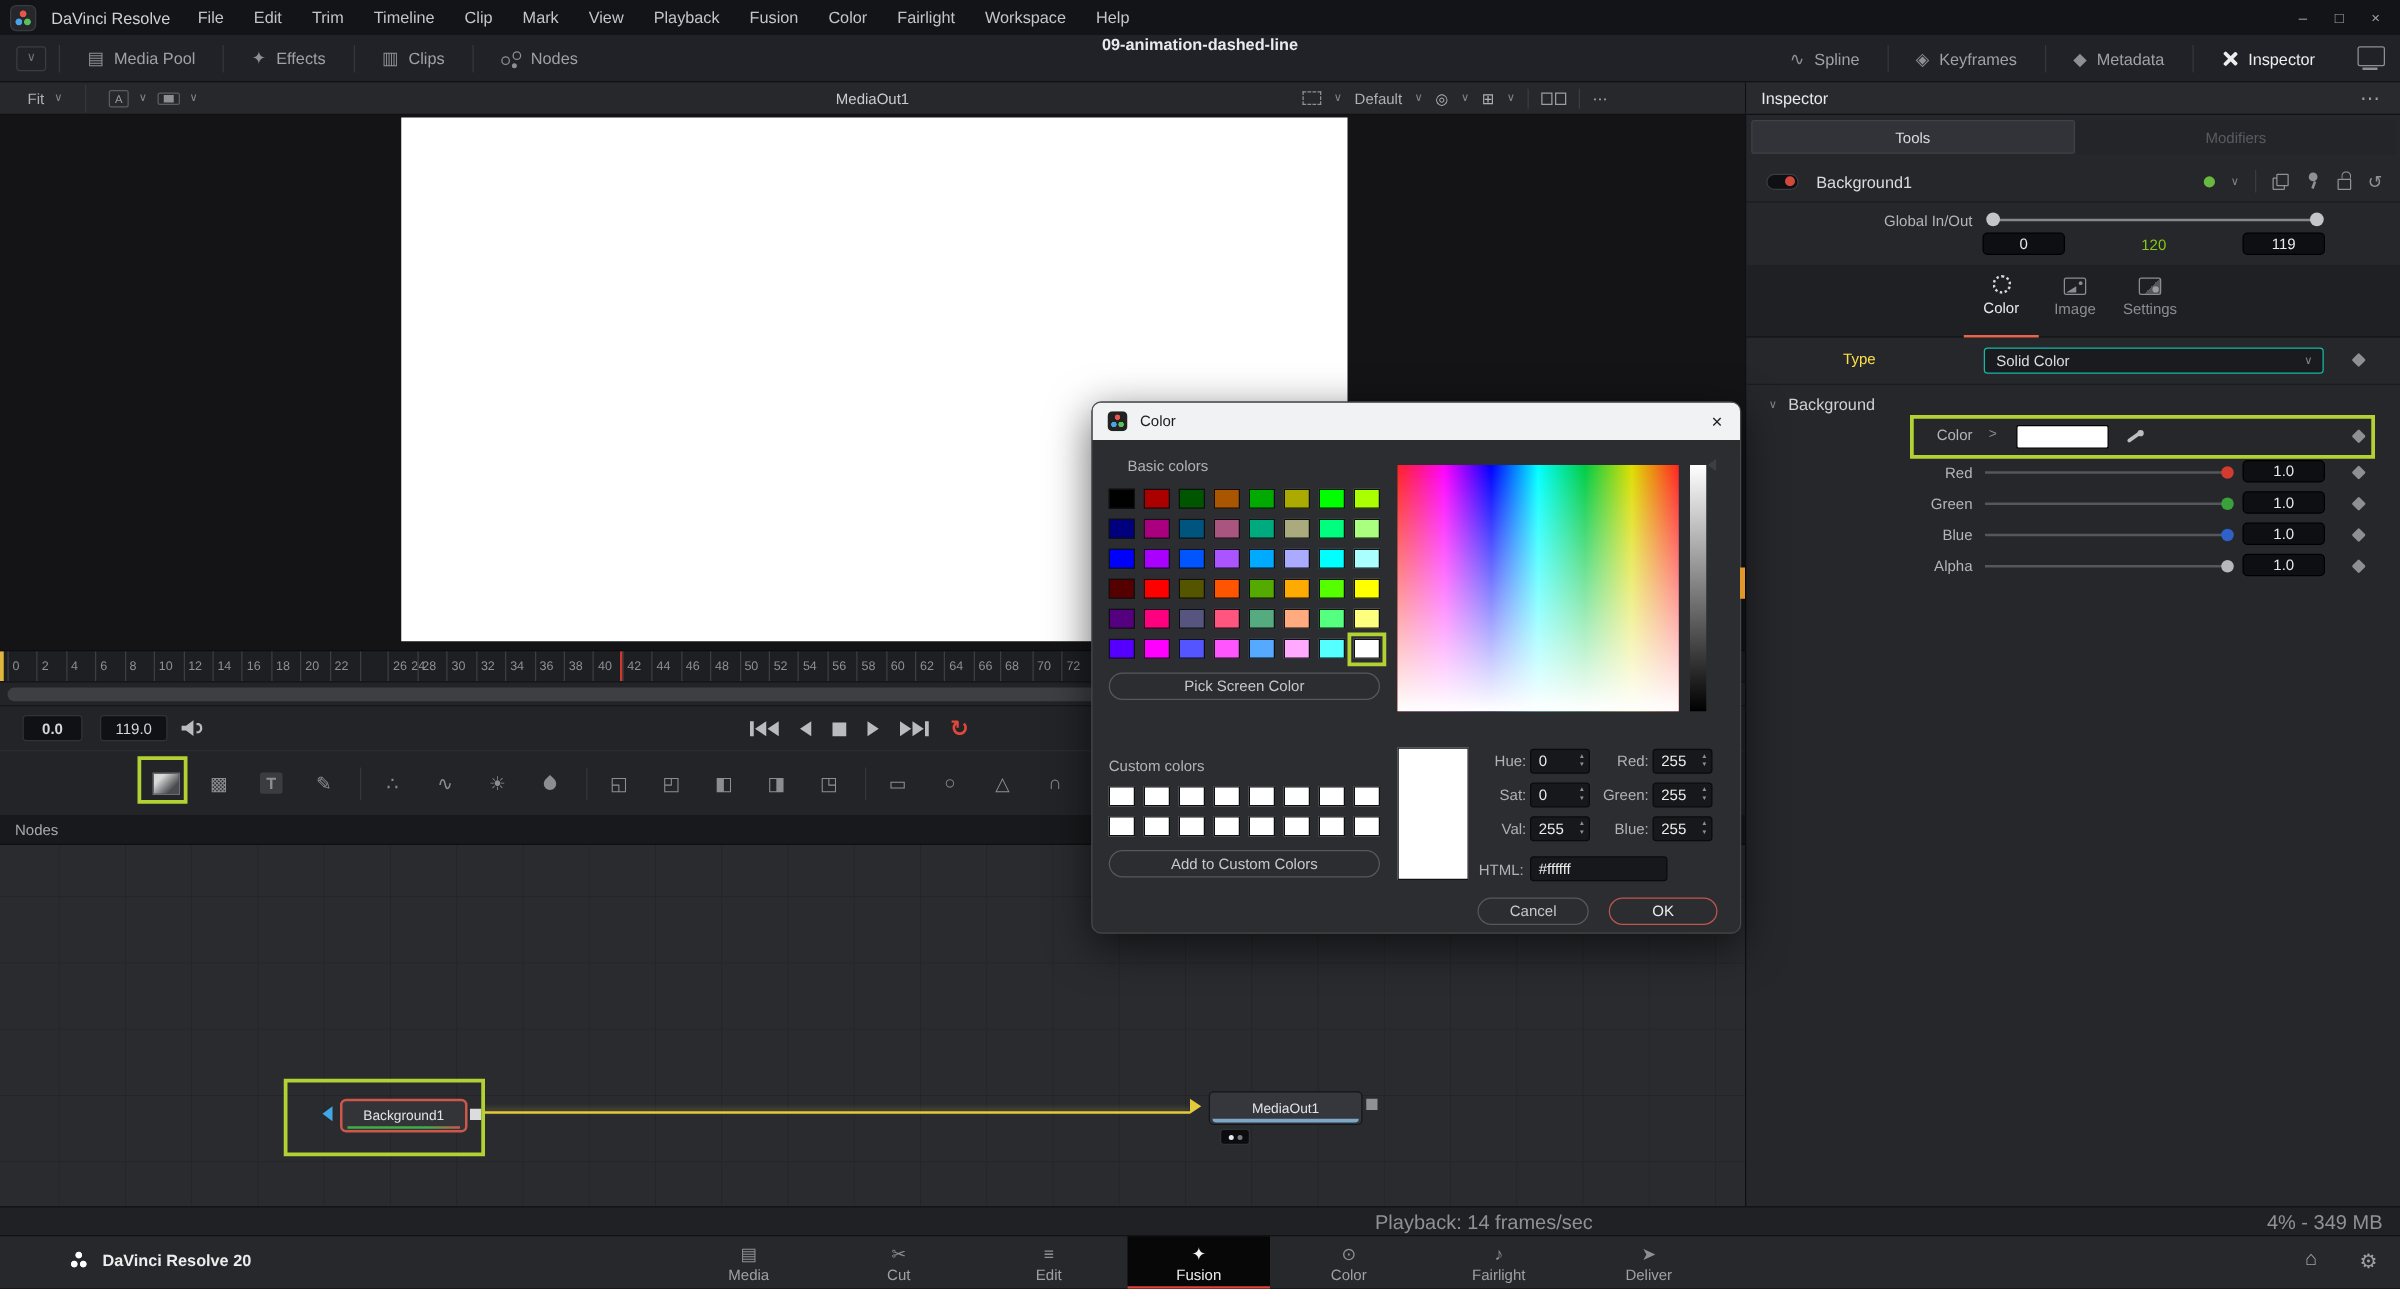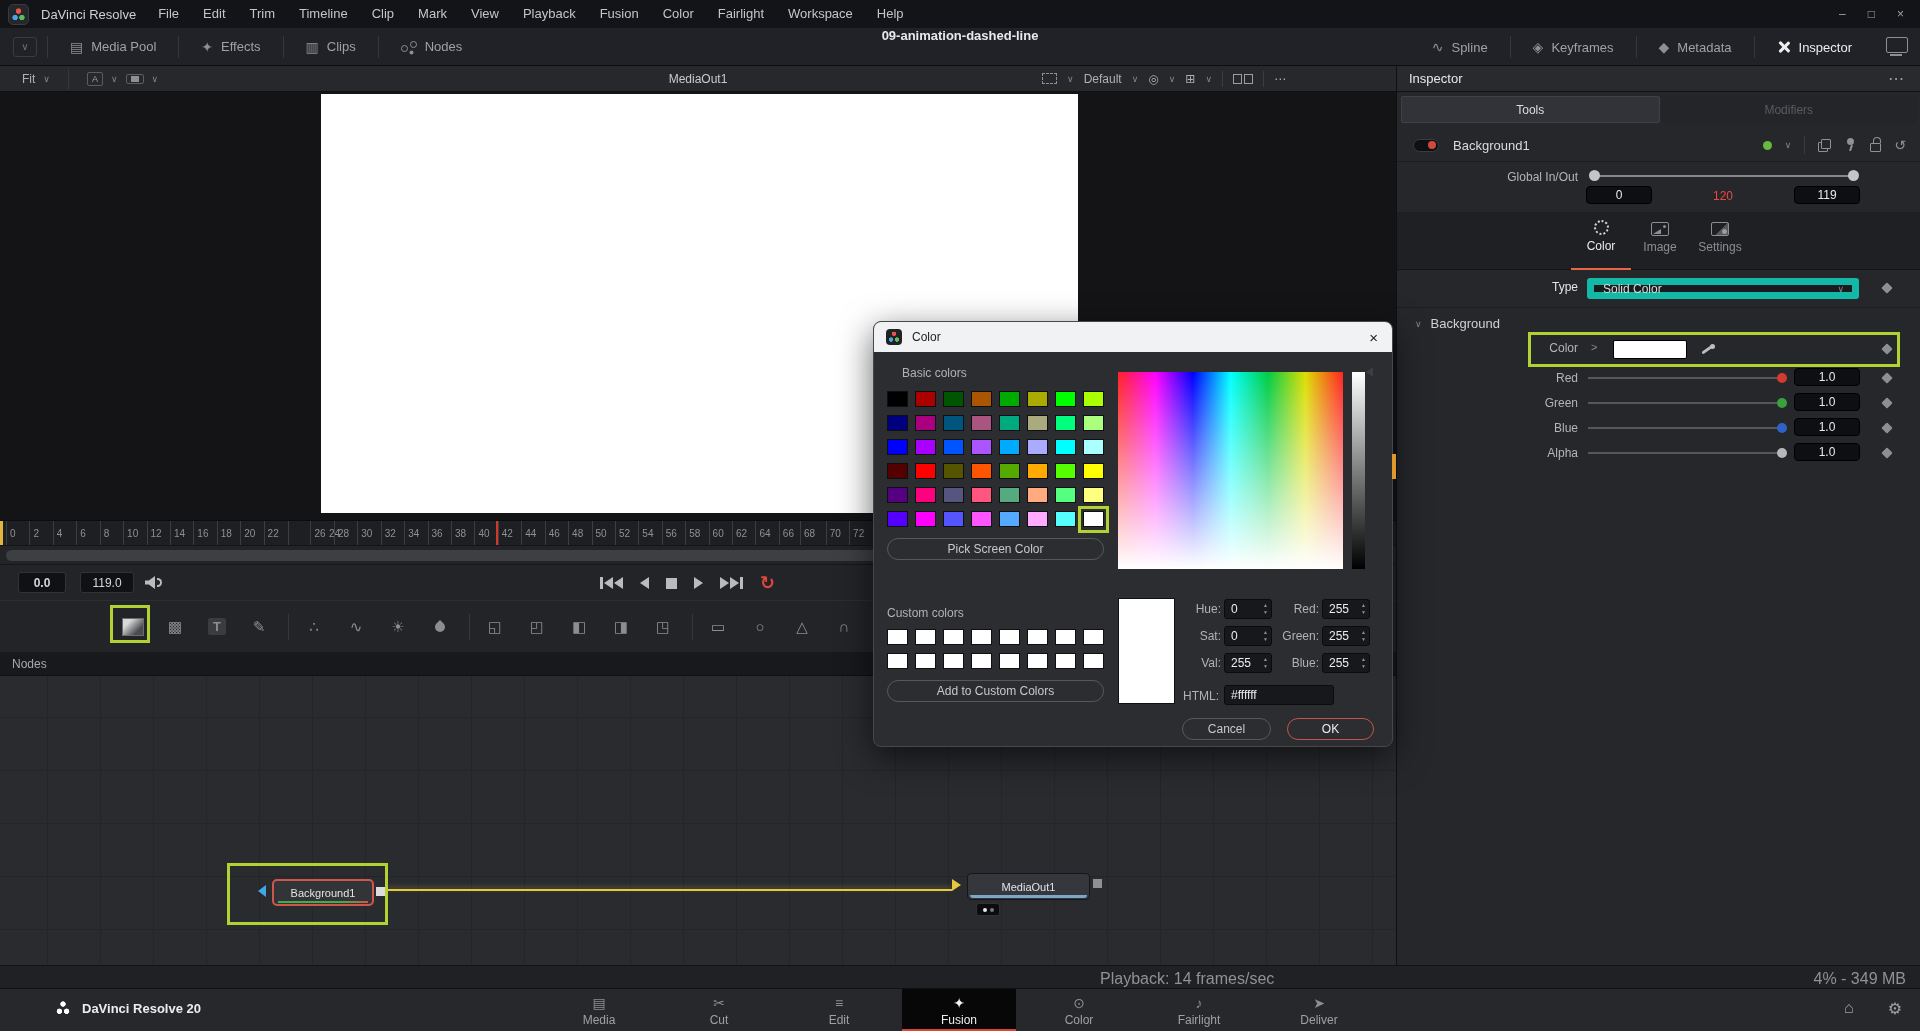--- a/index.html
+++ b/index.html
@@ -141,35 +141,35 @@
   .ic-lock{position:relative;width:12px;height:14px;}
   .ic-lock::before{content:"";position:absolute;bottom:0;left:1px;width:9px;height:7px;border:1.5px solid #8f9195;border-radius:1px;}
   .ic-lock::after{content:"";position:absolute;top:-1px;left:4px;width:6px;height:5px;border:1.5px solid #8f9195;border-bottom:none;border-radius:4px 4px 0 0;}
   .ic-hist{color:#8f9195;font-size:14px;line-height:12px;}
   #globalrow{position:absolute;left:0;top:96px;width:100%;height:50px;}
   #globalrow .lbl{position:absolute;left:0;top:8px;width:181px;text-align:right;font-size:12px;color:#b3b5b8;}
   .gslider{position:absolute;left:196px;top:13px;width:262px;height:2px;background:#85878b;}
   .gslider::before,.gslider::after{content:"";position:absolute;top:-5px;width:11px;height:11px;border-radius:50%;background:#c3c5c8;}
   .gslider::before{left:-4px;} .gslider::after{right:-4px;}
   .vbox{position:absolute;background:#0e0f12;border:1px solid #000;border-radius:4px;color:#e8e9eb;font-size:12px;display:flex;align-items:center;justify-content:center;}
-  #gio-mid{position:absolute;left:296px;top:27px;width:60px;text-align:center;font-size:12px;color:#ef4444;}
+  #gio-mid{position:absolute;left:296px;top:27px;width:60px;text-align:center;font-size:12px;color:#84cc16;}
   #sectabs{position:absolute;left:0;top:146px;width:100%;height:58px;background:#1f2024;border-bottom:1px solid #131417;}
   .sectab{position:absolute;top:8px;width:72px;display:flex;flex-direction:column;align-items:center;gap:4px;font-size:12px;color:#8b8d92;}
   .sectab.on{color:#e9e9eb;}
   .sectab .underline{position:absolute;top:48px;width:60px;height:2px;background:#e8654a;}
   .ic-ring{width:15px;height:15px;border:2.5px dotted #9a9ca0;border-radius:50%;}
   .sectab.on .ic-ring{border-color:#d6d7d9;}
   .ic-image{width:18px;height:14px;border:1.5px solid #8b8d92;border-radius:2px;position:relative;margin-top:2px;}
   .ic-image::before{content:"";position:absolute;right:2px;top:2px;width:3px;height:3px;border-radius:50%;background:#8b8d92;}
   .ic-image::after{content:"";position:absolute;left:1px;bottom:1px;width:0;height:0;border-style:solid;border-width:0 0 5px 8px;border-color:transparent transparent #8b8d92 transparent;}
   .ic-screen{width:18px;height:14px;border:1.5px solid #8b8d92;border-radius:2px;position:relative;margin-top:2px;background:linear-gradient(135deg,transparent 55%,#55575b 55%);}
   .ic-screen::after{content:"";position:absolute;right:1px;bottom:1px;width:5px;height:5px;border-radius:50%;background:#9a9ca0;}
   #typerow{position:absolute;left:0;top:210px;width:100%;height:28px;}
-  #typerow .lbl{position:absolute;left:0;top:4px;width:181px;text-align:right;font-size:12px;color:#e5e5e5;}
-  #typedd{position:absolute;left:190px;top:2px;width:272px;height:21px;background:#1a1b1e;border:7px solid #14b8a6;border-radius:3px;display:flex;align-items:center;font-size:12px;color:#dadbdd;padding-left:9px;}
+  #typerow .lbl{position:absolute;left:0;top:4px;width:181px;text-align:center;font-size:12px;color:#fde047;}
+  #typedd{position:absolute;left:190px;top:2px;width:272px;height:21px;background:#1a1b1e;border:1px solid #14b8a6;border-radius:3px;display:flex;align-items:center;font-size:12px;color:#dadbdd;padding-left:9px;}
   #typedd .chev{margin-left:auto;margin-right:8px;}
   .dia{position:absolute;width:8px;height:8px;background:#8d8f93;transform:rotate(45deg);border-radius:1px;}
   #sep2{position:absolute;left:0;top:241px;width:100%;height:1px;background:#1b1c1f;}
   #grouphdr{position:absolute;left:18px;top:250px;display:flex;align-items:center;gap:9px;font-size:13px;color:#cfd1d4;}
   #colorrow{position:absolute;left:0;top:268px;width:100%;height:30px;}
   #colorrow .lbl{position:absolute;left:0;top:7px;width:181px;text-align:right;font-size:12px;color:#b3b5b8;}
   #colorrow .gt{position:absolute;left:194px;top:7px;font-size:11px;color:#8a8c90;}
   #insp-swatch{position:absolute;left:216px;top:6px;width:74px;height:19px;background:#fff;border:1px solid #000;border-radius:2px;}
   .ic-dropper{position:absolute;left:302px;top:9px;width:16px;height:14px;}
   .ic-dropper::before{content:"";position:absolute;left:2px;top:5px;width:13px;height:3px;background:#bcbec1;border-radius:2px;transform:rotate(-35deg);}

